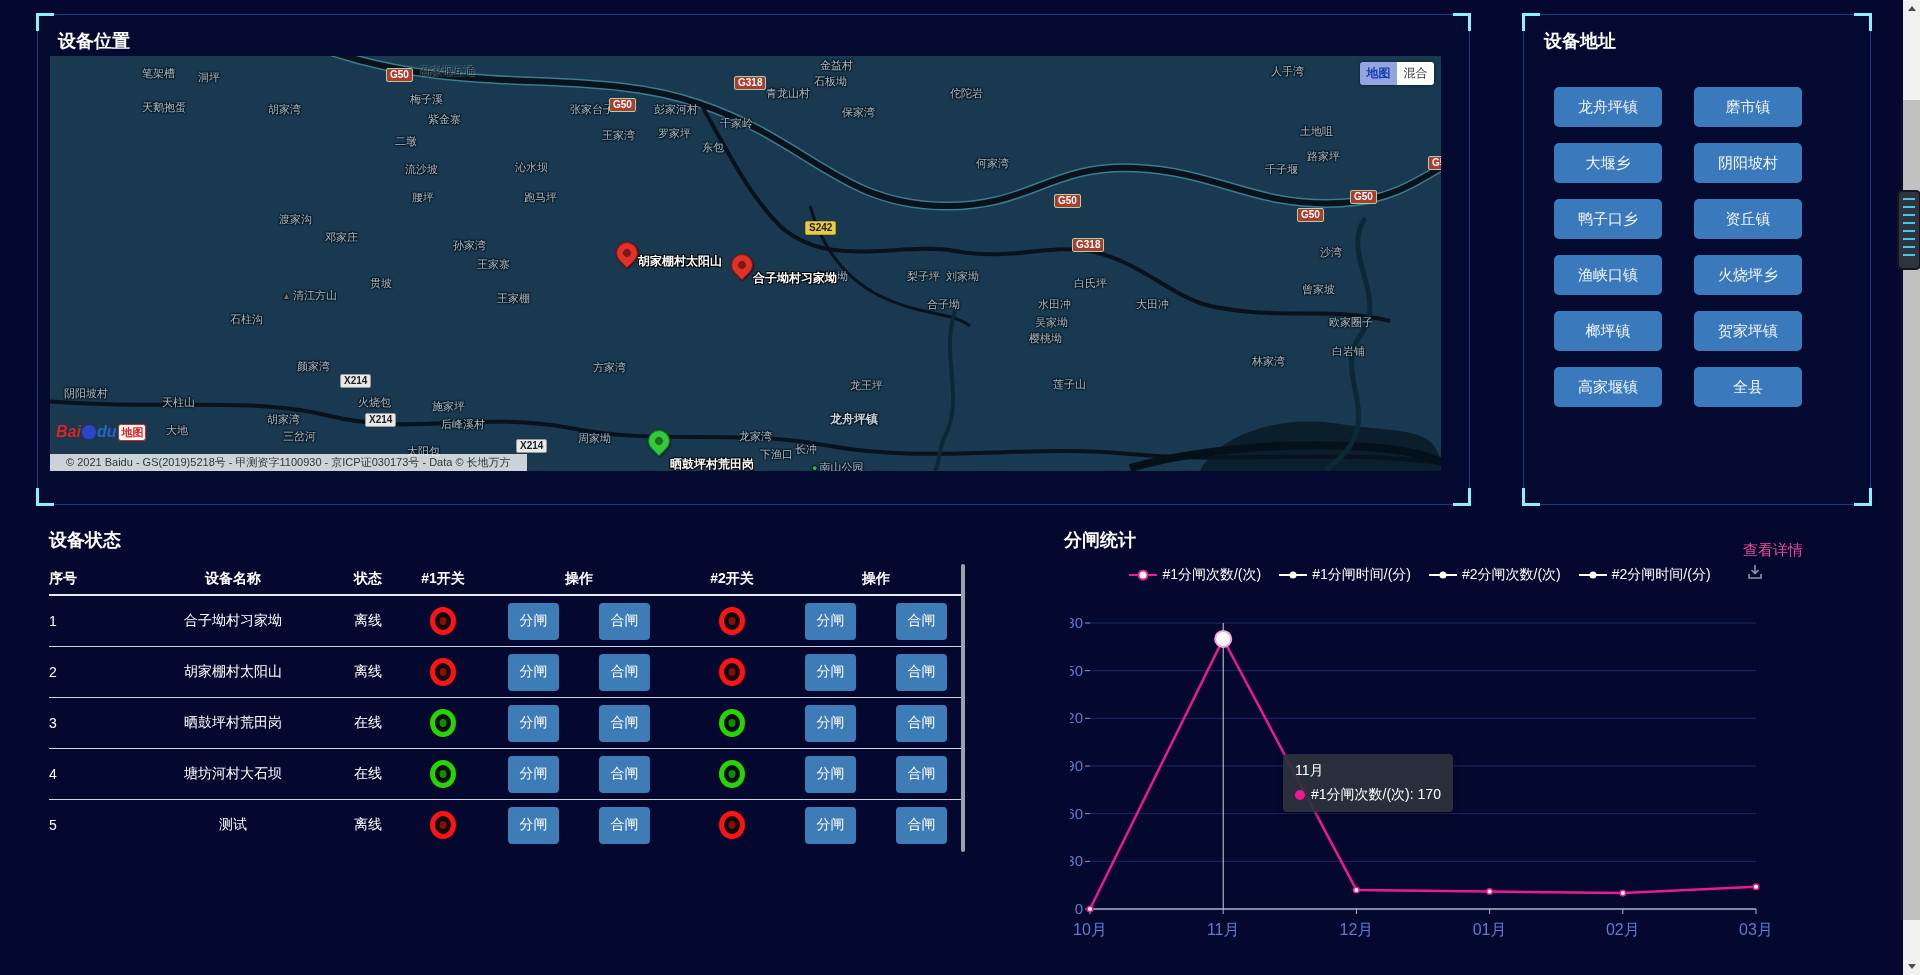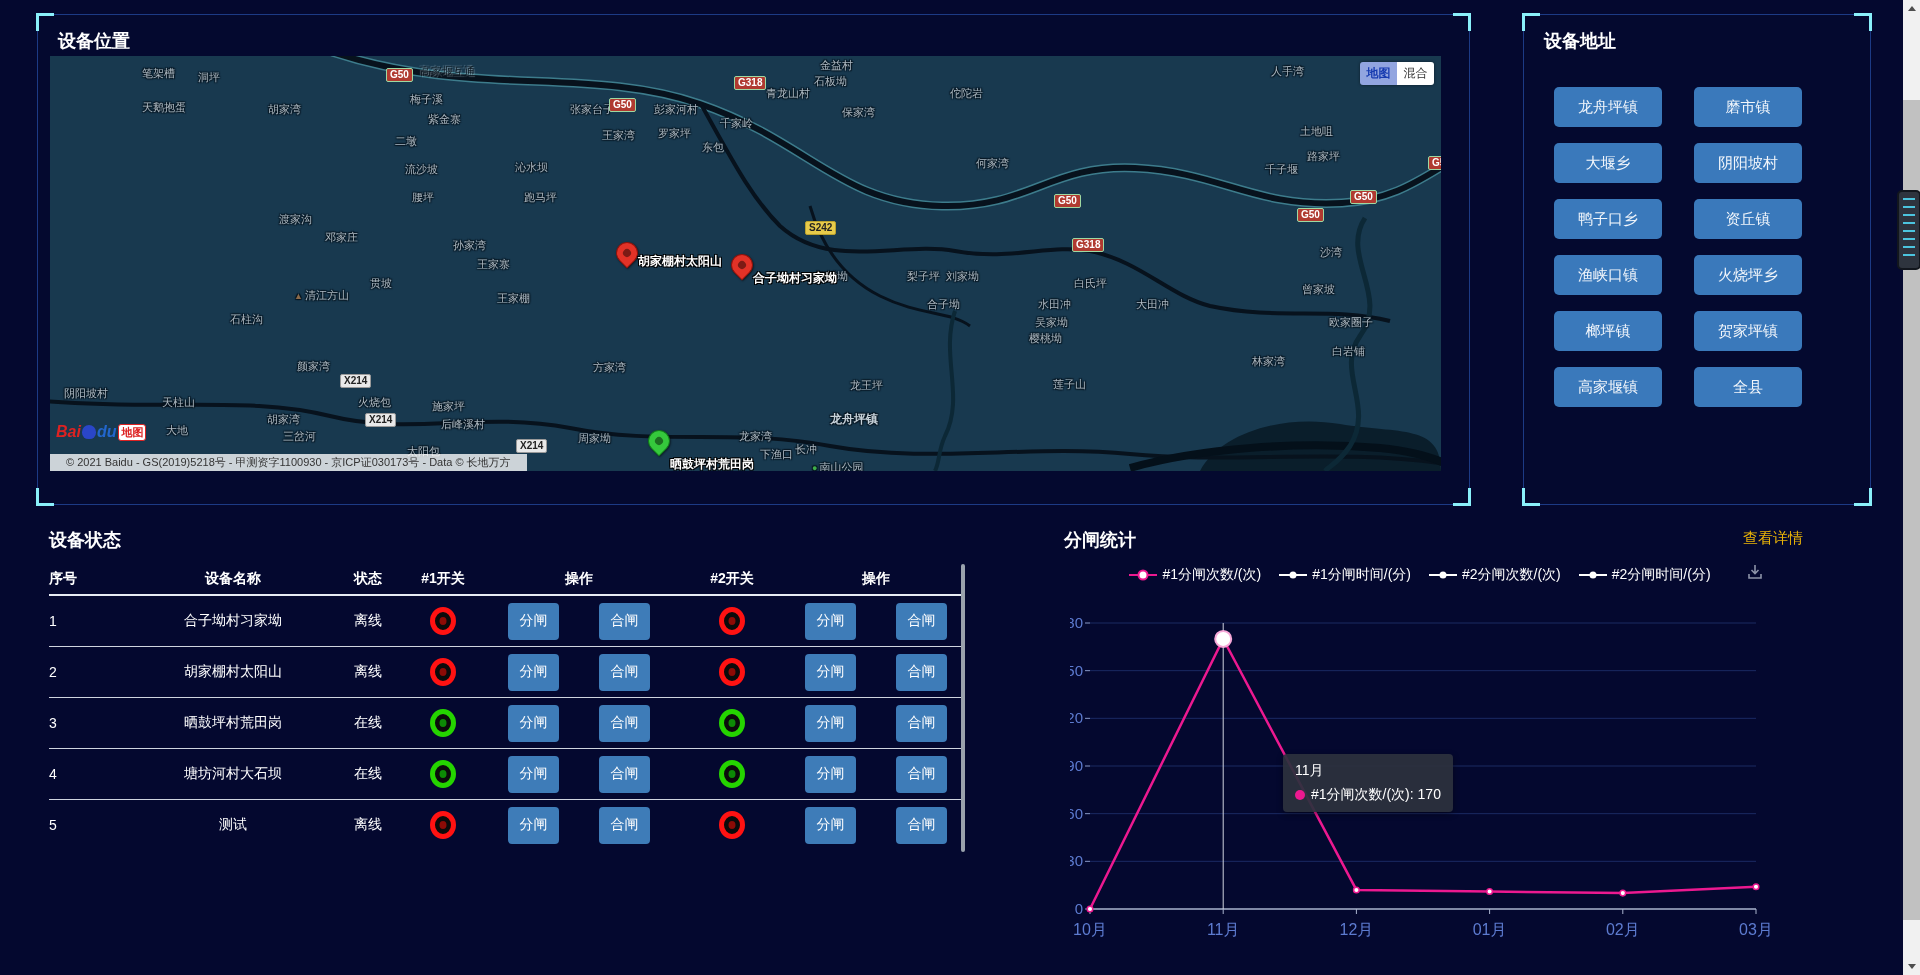--- a/index.html
+++ b/index.html
@@ -68,21 +68,21 @@
   .ring.red{border:5px solid #ff1212;}
   .ring.green{border:5px solid #25d400;}
   .ring i{position:absolute;left:50%;top:50%;transform:translate(-50%,-50%);width:7px;height:8px;border-radius:50%;}
   .ring.red i{background:#8d0b06;}
   .ring.green i{background:#0d8a06;}
   .op-btn{width:51px;height:37px;background:#3e7cb8;border:none;border-radius:4px;color:#fff;font-size:14px;cursor:pointer;font-family:inherit;}
   .table-scroll{position:absolute;left:912px;top:36px;width:4px;height:288px;background:#9aa2ad;border-radius:2px;}
 
   
   .stats-section{position:absolute;left:1064px;top:528px;width:760px;}
-  .detail-link{position:absolute;left:679px;top:1px;color:#eab308;font-size:15px;cursor:pointer;text-decoration:none;}
+  .detail-link{position:absolute;left:679px;top:13px;color:#ec4899;font-size:15px;cursor:pointer;text-decoration:none;}
   .dl-icon{position:absolute;left:682px;top:35px;cursor:pointer;}
   .legend{position:absolute;left:6px;top:38px;width:700px;display:flex;justify-content:center;gap:18px;}
   .lg-item{display:flex;align-items:center;gap:5px;cursor:pointer;}
   .lg-mark{width:28px;height:12px;position:relative;}
   .lg-line{position:absolute;left:0;right:0;top:5px;height:2px;}
   .lg-dot{position:absolute;left:50%;top:50%;transform:translate(-50%,-50%);width:7px;height:7px;border-radius:50%;background:#fff;}
   .lg-label{color:#fff;font-size:14px;white-space:nowrap;}
   .chart-wrap{position:absolute;left:6px;top:74px;}
   .tooltip{position:absolute;left:219px;top:226px;background:rgba(44,49,61,.93);border-radius:4px;padding:8px 12px;color:#fff;font-size:14px;box-shadow:0 2px 6px rgba(0,0,0,.4);white-space:nowrap;z-index:5;}
   .tooltip .tt-row{margin-top:6px;display:flex;align-items:center;gap:6px;}
@@ -153,21 +153,21 @@
           <span class="mlabel" style="left: 716px; top: 30px;">青龙山村</span>
           <span class="mlabel" style="left: 770px; top: 2px;">金益村</span>
           <span class="mlabel" style="left: 764px; top: 18px;">石板坳</span>
           <span class="mlabel" style="left: 792px; top: 49px;">保家湾</span>
           <span class="mlabel" style="left: 900px; top: 30px;">佗陀岩</span>
           <span class="mlabel" style="left: 926px; top: 100px; text-align: center;">何家湾</span>
           <span class="mlabel" style="left: 355px; top: 182px; padding-left: 48px;">孙家湾</span>
           <span class="mlabel" style="left: 427px; top: 201px;">王家寨</span>
           <span class="mlabel" style="left: 447px; top: 235px;">王家棚</span>
           <span class="mlabel" style="left: 320px; top: 220px;">贯坡</span>
-          <span class="mlabel" style="left: 232px; top: 232px; margin-left: 12px;"><span class="micon" style="color: rgb(138, 106, 74); font-size: 9px;">▲</span>清江方山</span>
+          <span class="mlabel" style="left: 232px; top: 232px;"><span class="micon" style="color: rgb(138, 106, 74); font-size: 9px;">▲</span>清江方山</span>
           <span class="mlabel" style="left: 180px; top: 256px;">石柱沟</span>
           <span class="mlabel" style="left: 765px; top: 213px;">杨树坳</span>
           <span class="mlabel" style="left: 857px; top: 213px;">梨子坪</span>
           <span class="mlabel" style="left: 896px; top: 213px;">刘家坳</span>
           <span class="mlabel" style="left: 877px; top: 241px;">合子坳</span>
           <span class="mlabel" style="left: 1024px; top: 220px;">白氏坪</span>
           <span class="mlabel" style="left: 988px; top: 241px;">水田冲</span>
           <span class="mlabel" style="left: 985px; top: 259px;">吴家坳</span>
           <span class="mlabel" style="left: 979px; top: 275px;">樱桃坳</span>
           <span class="mlabel" style="left: 1086px; top: 241px;">大田冲</span>

